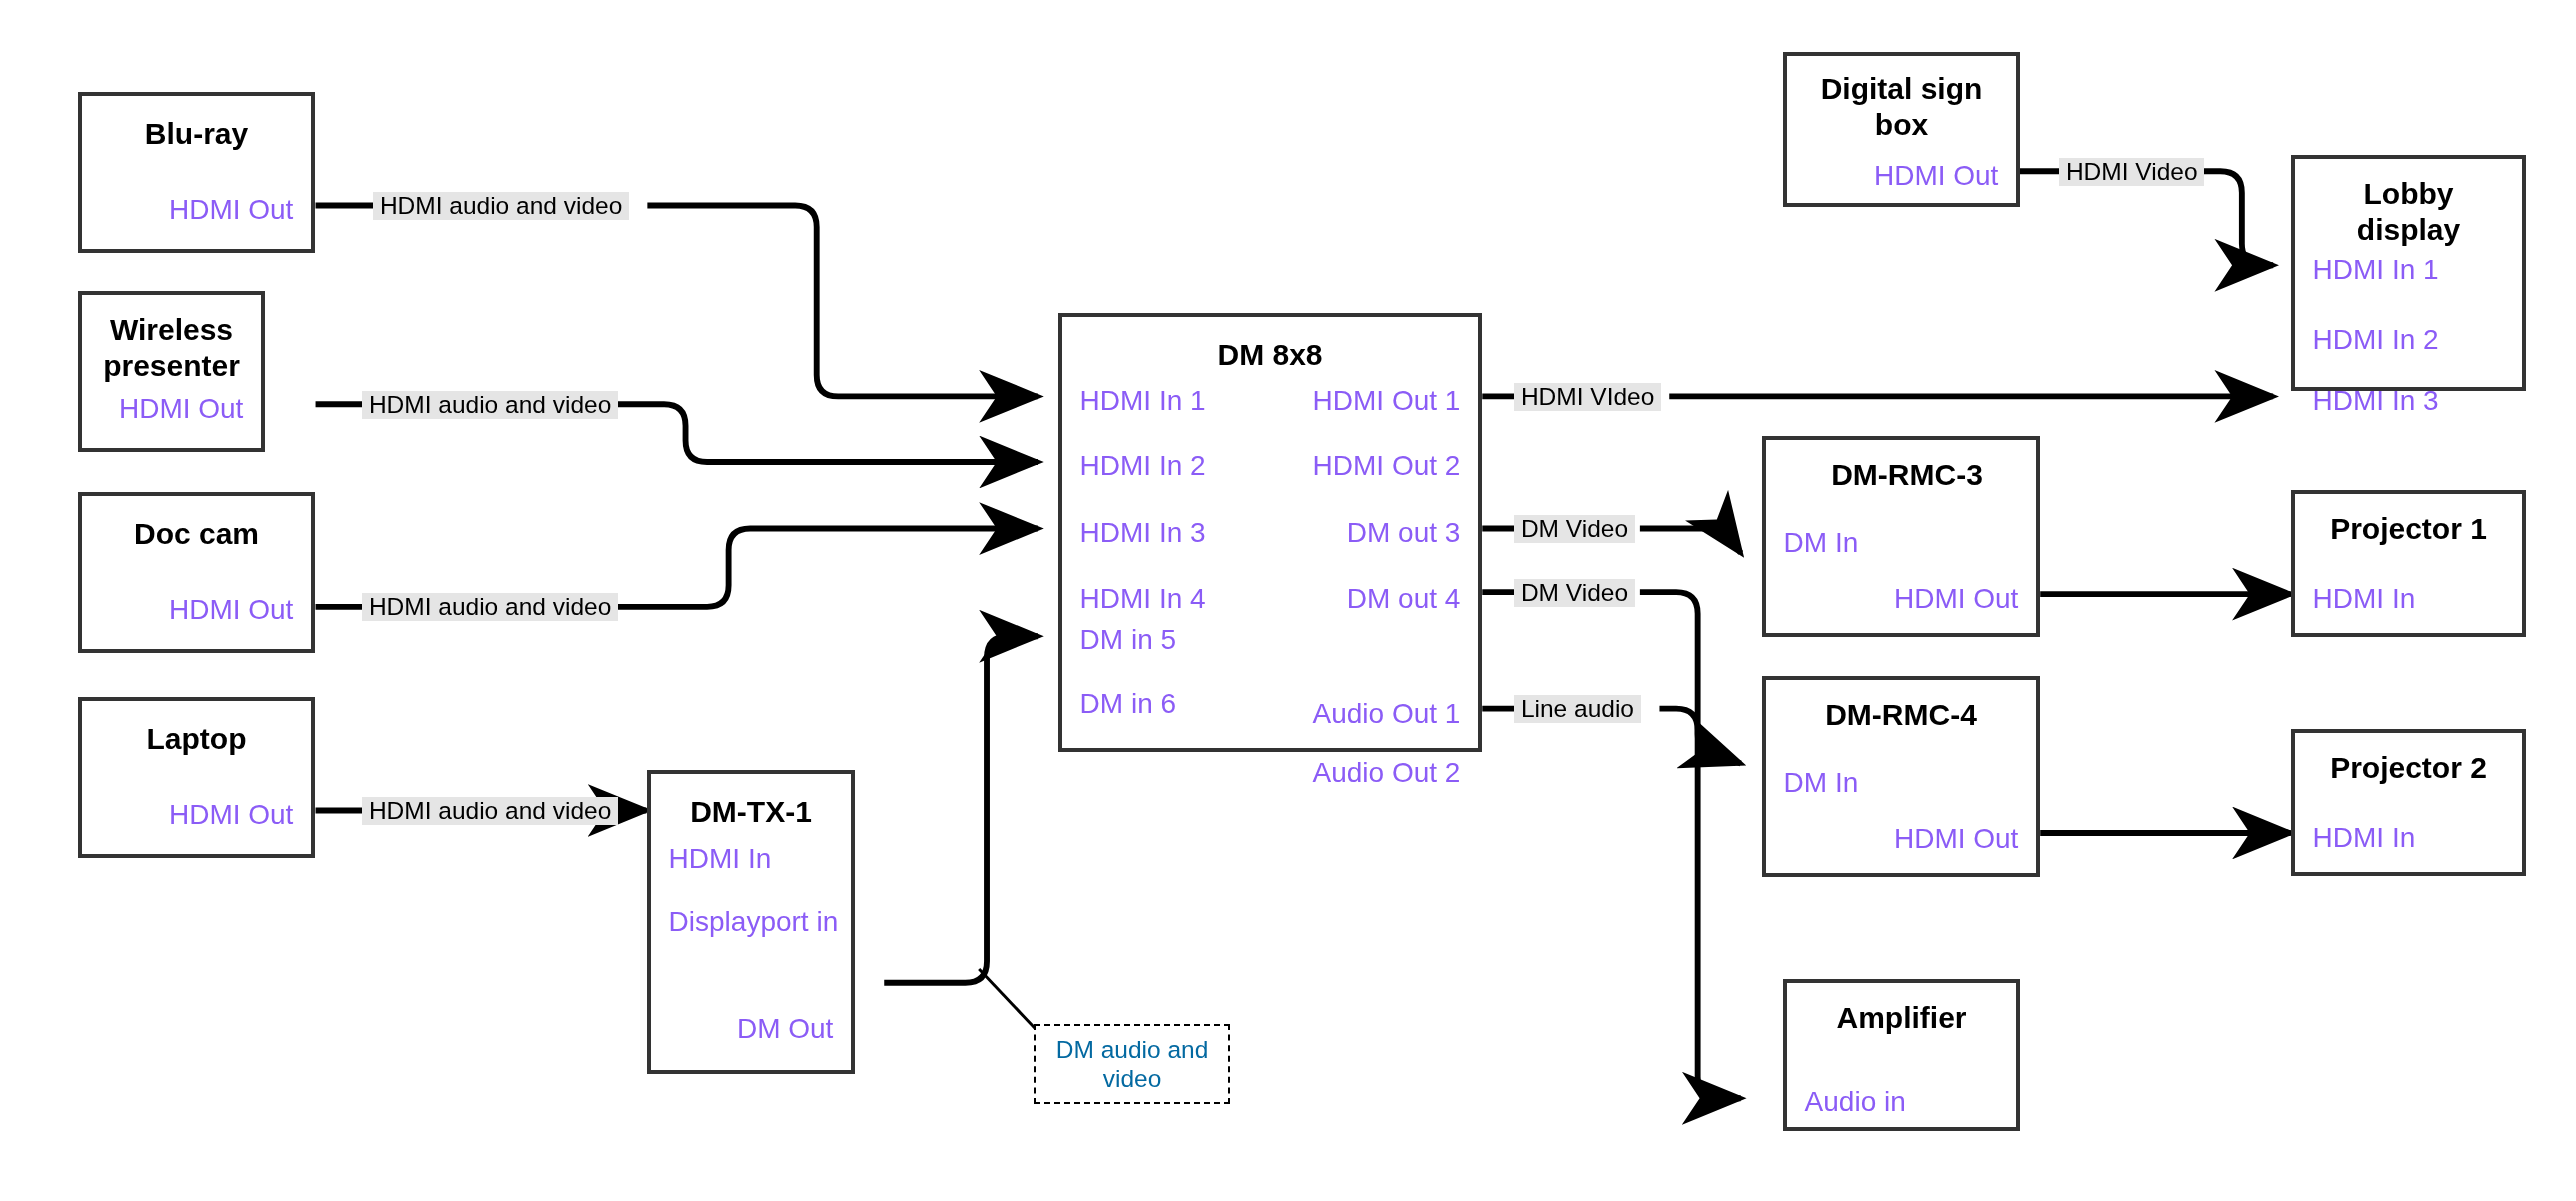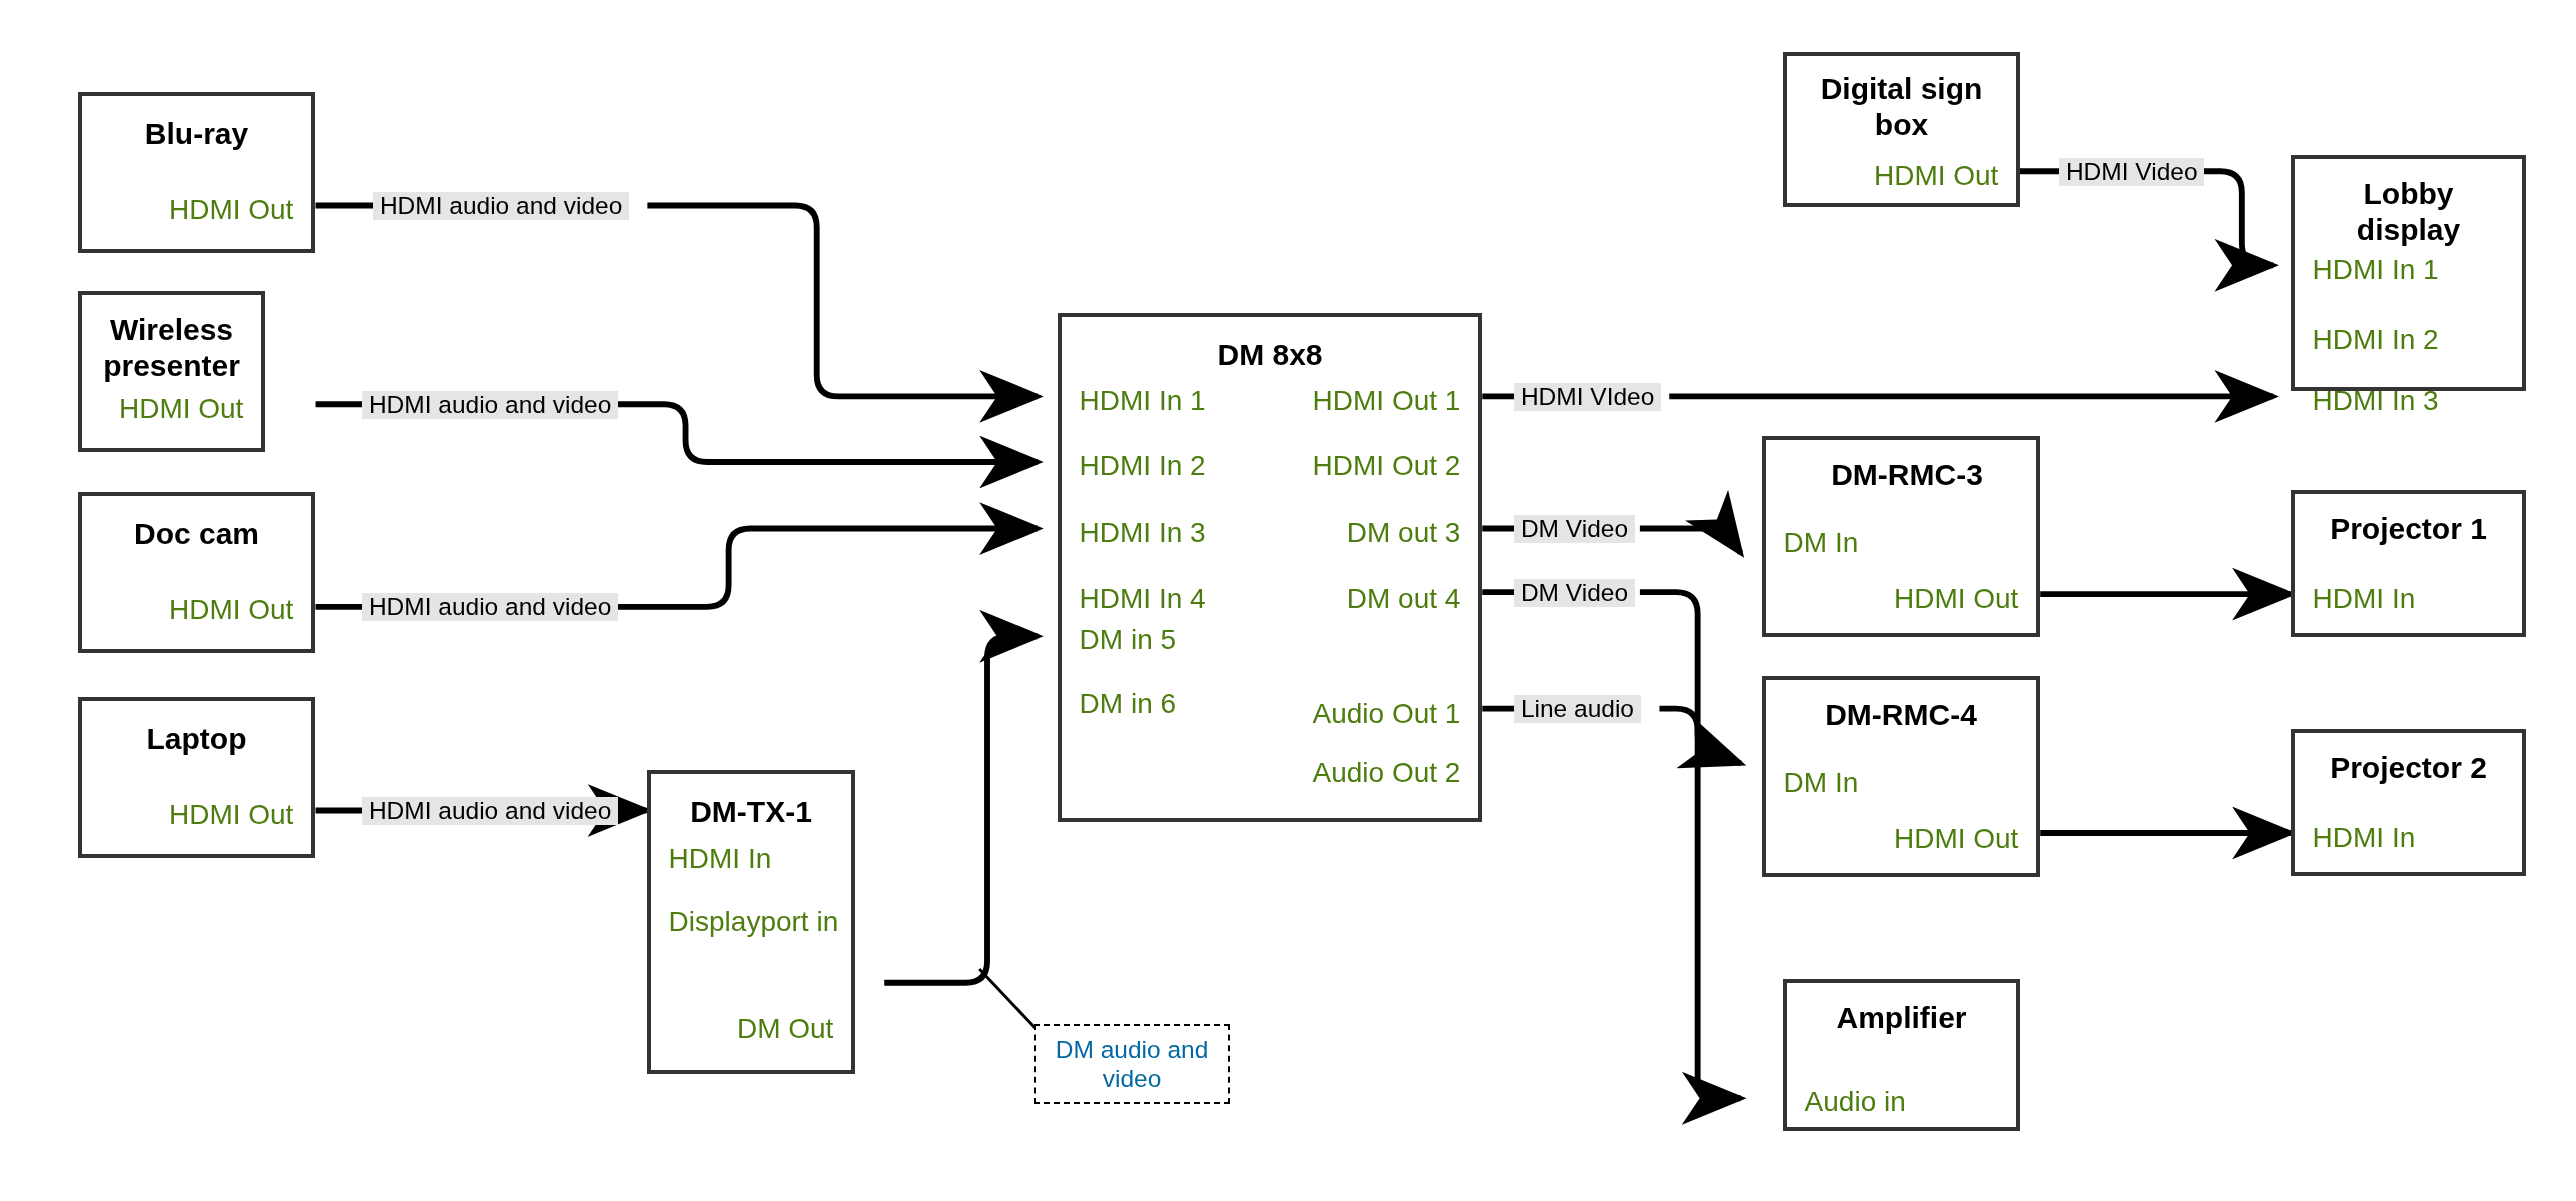--- a/index.html
+++ b/index.html
@@ -18,21 +18,21 @@
     position:absolute;left:0;right:0;
     text-align:center;
     font-weight:bold;
     font-size:30px;
     color:#000000;
     line-height:36px;
   }
   .port{
     position:absolute;
     font-size:28px;
-    color:#4d7c0f;
+    color:#8b5cf6;
     line-height:33px;
     white-space:nowrap;
   }
   .port.l{left:17.6px;text-align:left;}
   .port.r{right:17.6px;text-align:right;}
 
   .edge-label{
     position:absolute;
     font-size:24.5px;
     color:#000000;
@@ -130,21 +130,21 @@
     <div class="port r" style="top:97px;">HDMI Out</div>
   </div>
 
   <div class="node" style="left:647px;top:770px;width:208px;height:304px;">
     <div class="title" style="top:19.6px;">DM-TX-1</div>
     <div class="port l" style="top:68px;">HDMI In</div>
     <div class="port l" style="top:131px;">Displayport in</div>
     <div class="port r" style="top:238px;">DM Out</div>
   </div>
 
-  <div class="node" style="left:1058px;top:313px;width:424px;height:509px;">
+  <div class="node" style="left:1058px;top:313px;width:424px;height:439px;">
     <div class="title" style="top:19.6px;">DM 8x8</div>
 
     <div class="port l" style="top:67px;">HDMI In 1</div>
     <div class="port l" style="top:132px;">HDMI In 2</div>
     <div class="port l" style="top:199px;">HDMI In 3</div>
     <div class="port l" style="top:265px;">HDMI In 4</div>
     <div class="port l" style="top:306px;">DM in 5</div>
     <div class="port l" style="top:370px;">DM in 6</div>
 
     <div class="port r" style="top:67px;">HDMI Out 1</div>

